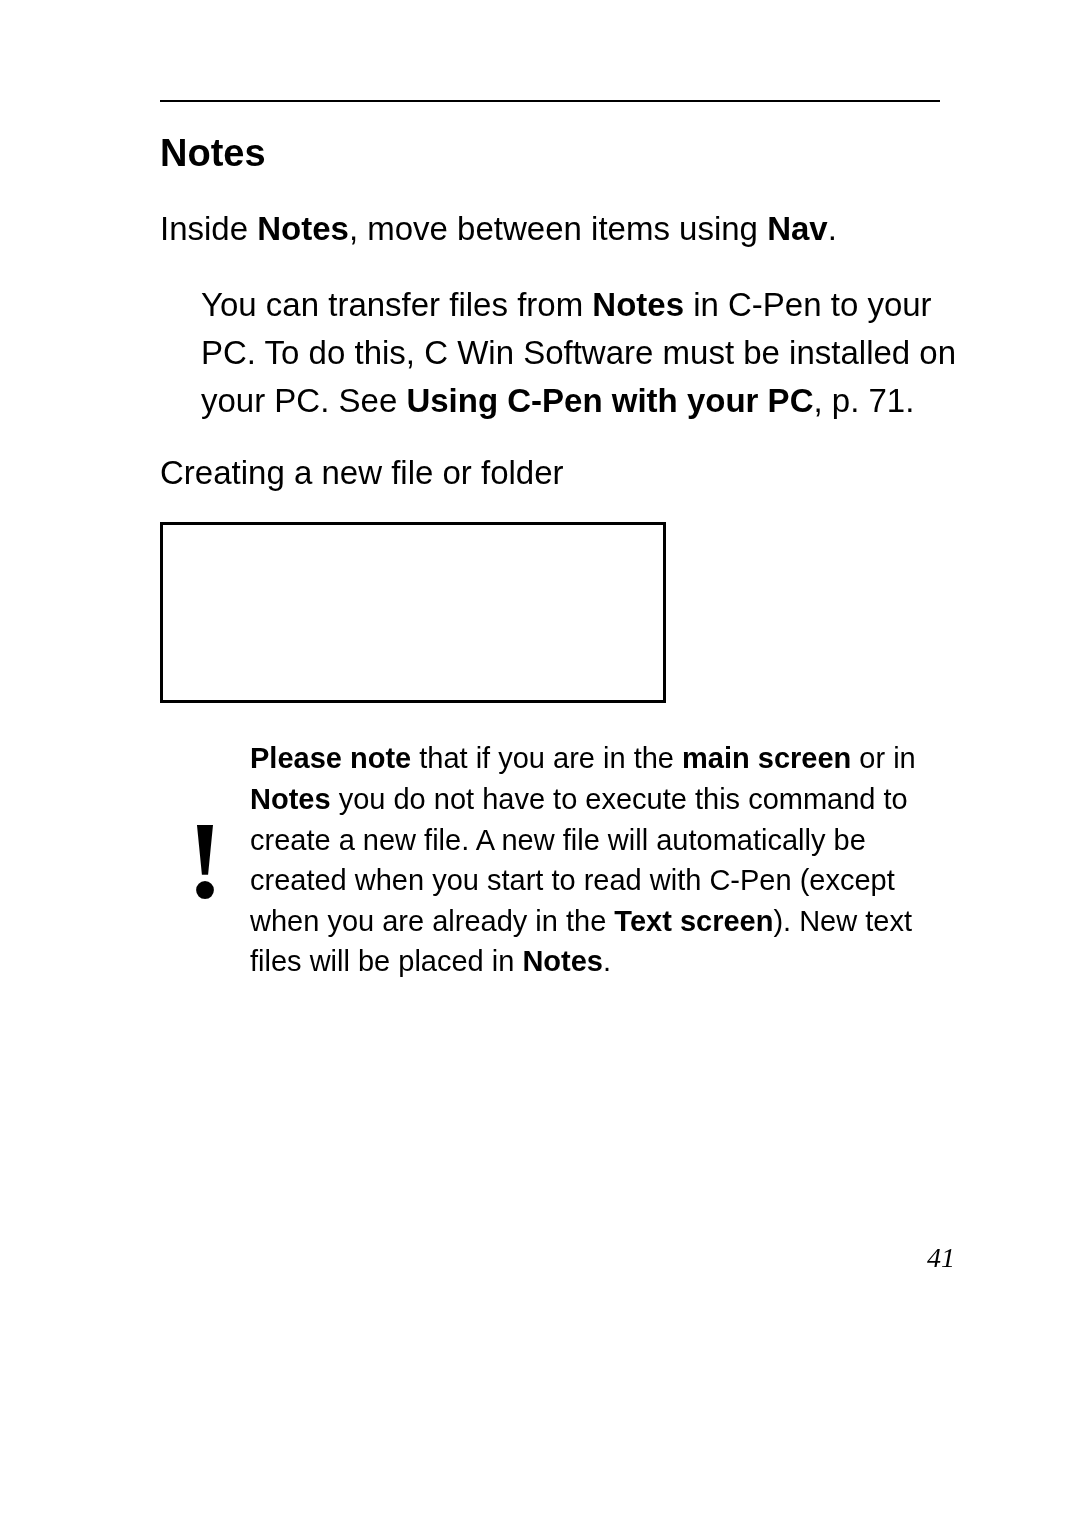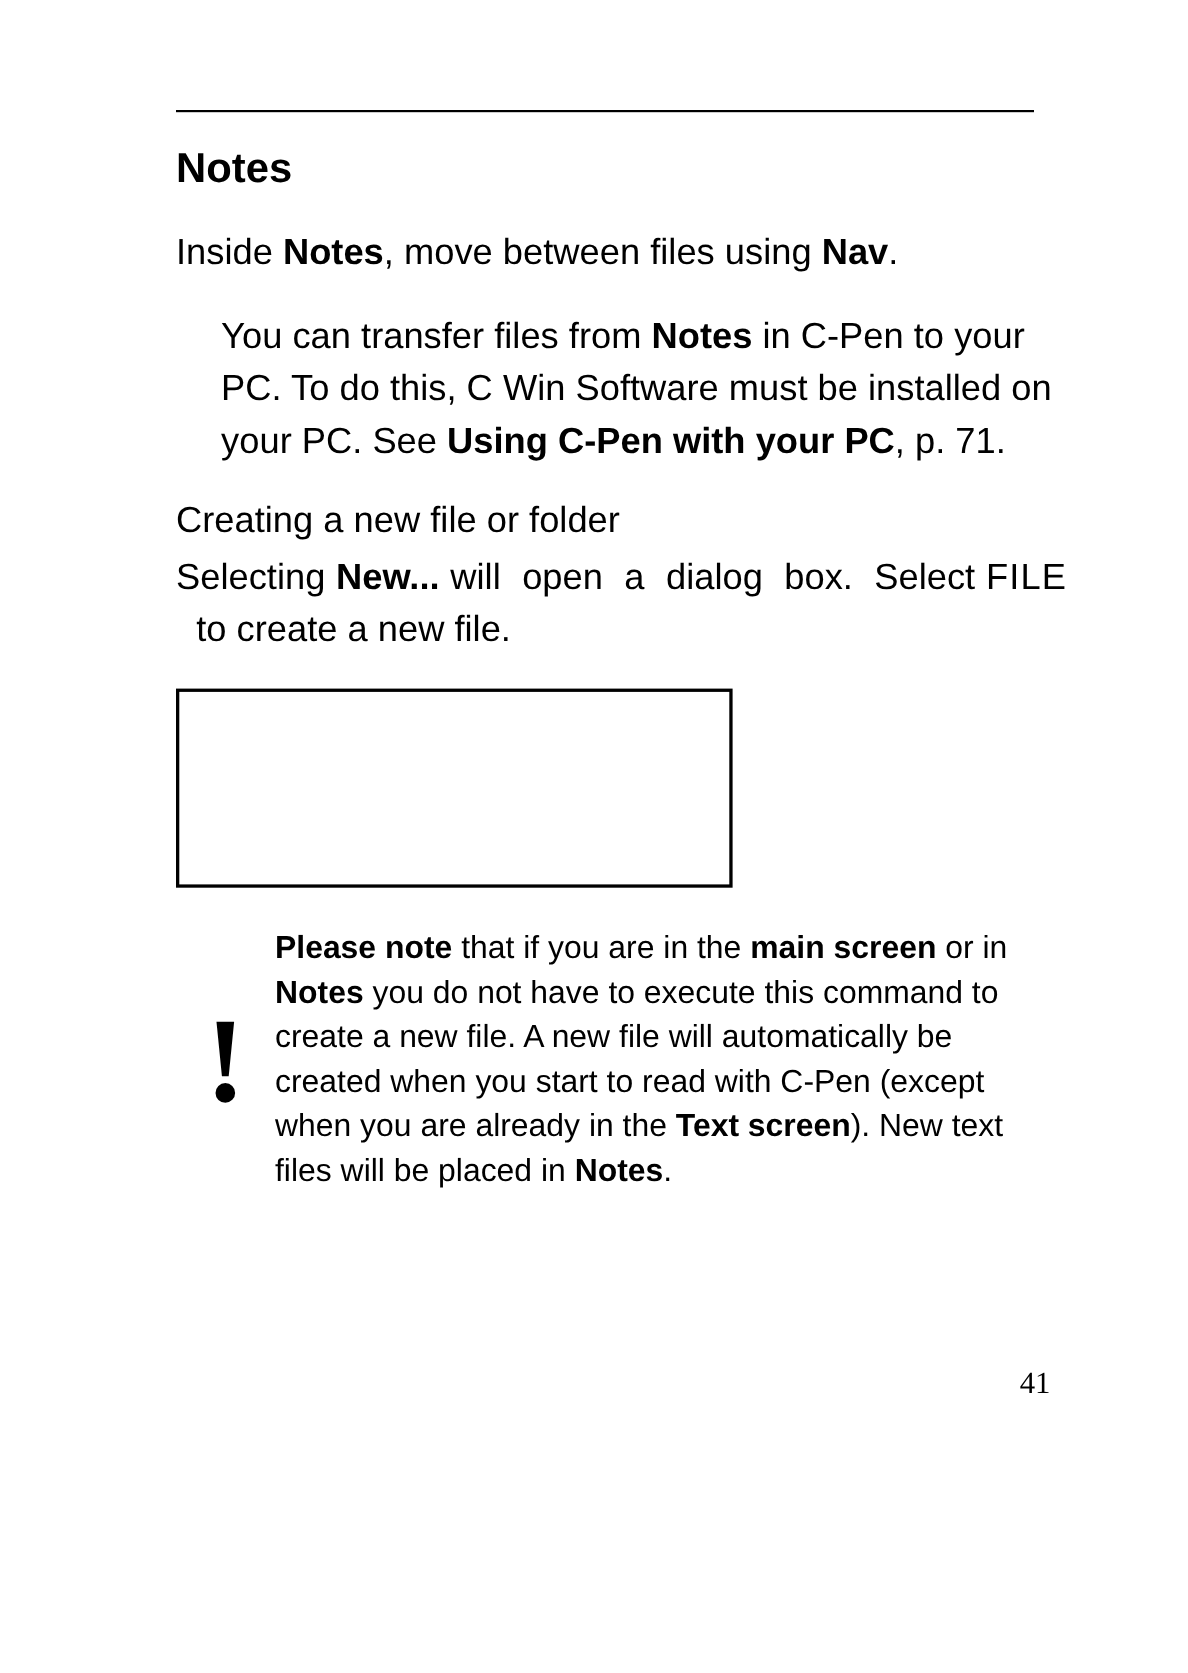--- a/index.html
+++ b/index.html
@@ -82,20 +82,21 @@
   }
   .note-text {
     font-size: 29px;
     line-height: 1.4;
     flex: 1 1 auto;
   }
   .pagenum {
     position: absolute;
     right: 125px;
     bottom: 60px;
+    font-style: italic;
     font-family: Georgia, 'Times New Roman', serif;
     font-size: 28px;
   }
   .callout-svg {
     position: absolute;
     left: 0; top: 0;
     pointer-events: none;
   }
   .sp { white-space: pre; }
 </style>
@@ -104,32 +105,29 @@
 
 <div class="page">
 
   <div class="rule"></div>
 
   <div class="heading">Notes</div>
 
 
 
   <div class="body" style="margin-top:28px;">
-    <span>Inside </span><span class="bold">Notes</span><span>, move between files using </span><span class="bold">Nav</span><span>.</span>
+    <span>Inside </span><span class="bold">Notes</span><span>, move between items using </span><span class="bold">Nav</span><span>.</span>
   </div>
 
   <div class="body" style="margin-top:28px;margin-left:41px;">
     <span>You can transfer files from </span><span class="bold">Notes</span><span> in C-Pen to your PC. To do this, C Win Software must be installed on your PC. See </span><span class="bold">Using C-Pen with your PC</span><span>, p. 71.</span>
   </div>
 
   <div class="subheading">Creating a new file or folder</div>
 
-  <div class="body" style="text-align:justify;">
-    <span>Selecting </span><span class="bold">New...</span><span class="sp"> will  open  a  dialog  box.  Select </span><span class="smallcaps">FILE</span><span class="sp">  to create a new file.</span>
-  </div>
 
   <div class="box box2"></div>
 
   <div class="note-block">
     <div class="bang">!</div>
     <div class="note-text">
       <span class="bold">Please note</span><span> that if you are in the </span><span class="bold">main screen</span><span> or in </span><span class="bold">Notes</span><span> you do not have to execute this command to create a new file. A new file will automatically be created when you start to read with C-Pen (except when you are already in the </span><span class="bold">Text screen</span><span>). New text files will be placed in </span><span class="bold">Notes</span><span>.</span>
     </div>
   </div>
 

